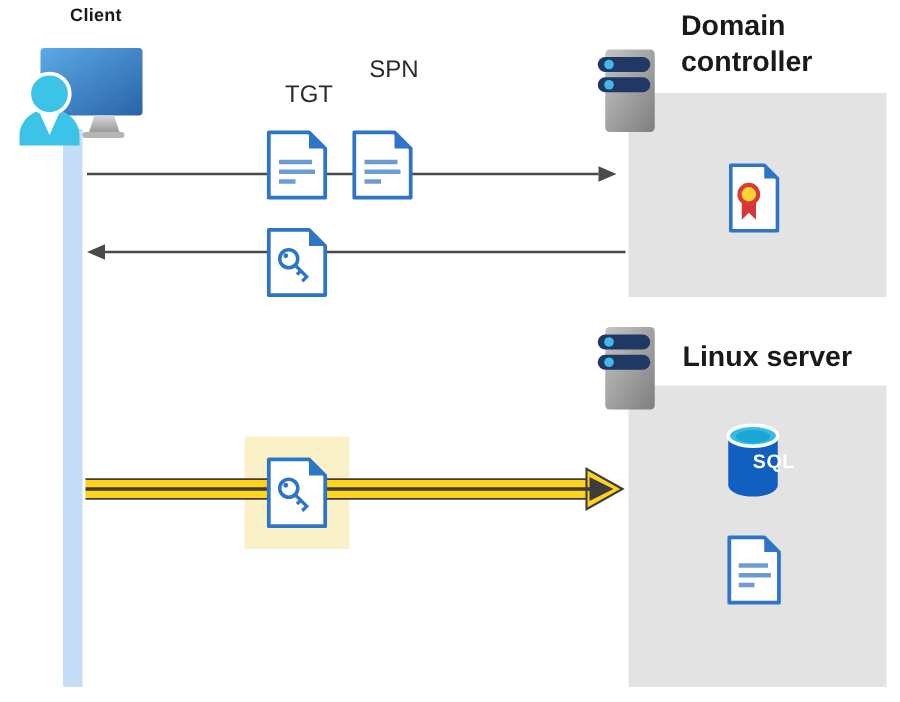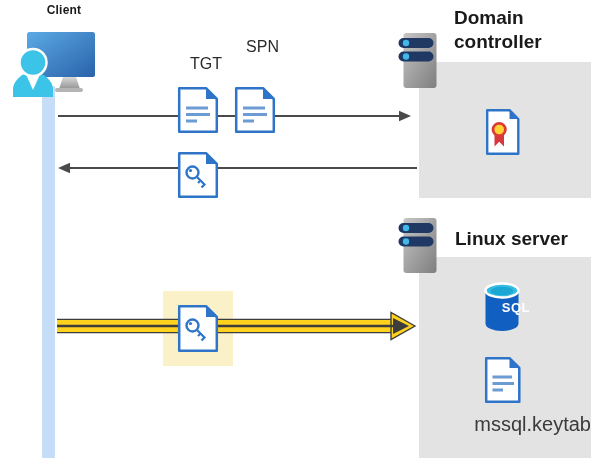--- a/index.html
+++ b/index.html
@@ -152,14 +152,13 @@
   <div class="lbl box-title" id="dc-title">Domain controller</div>
 
   <div class="lbl box-title" id="linux-title">Linux server</div>
 
   <div class="lbl ticket center" id="tgt-label">TGT</div>
 
   <div class="lbl ticket center" id="spn-label">SPN</div>
 
   <div class="lbl center" id="sql-label">SQL</div>
 
-  <div class="lbl center" id="keytab-label">mssql.keytab</div>
 </div>
 
 </body></html>

